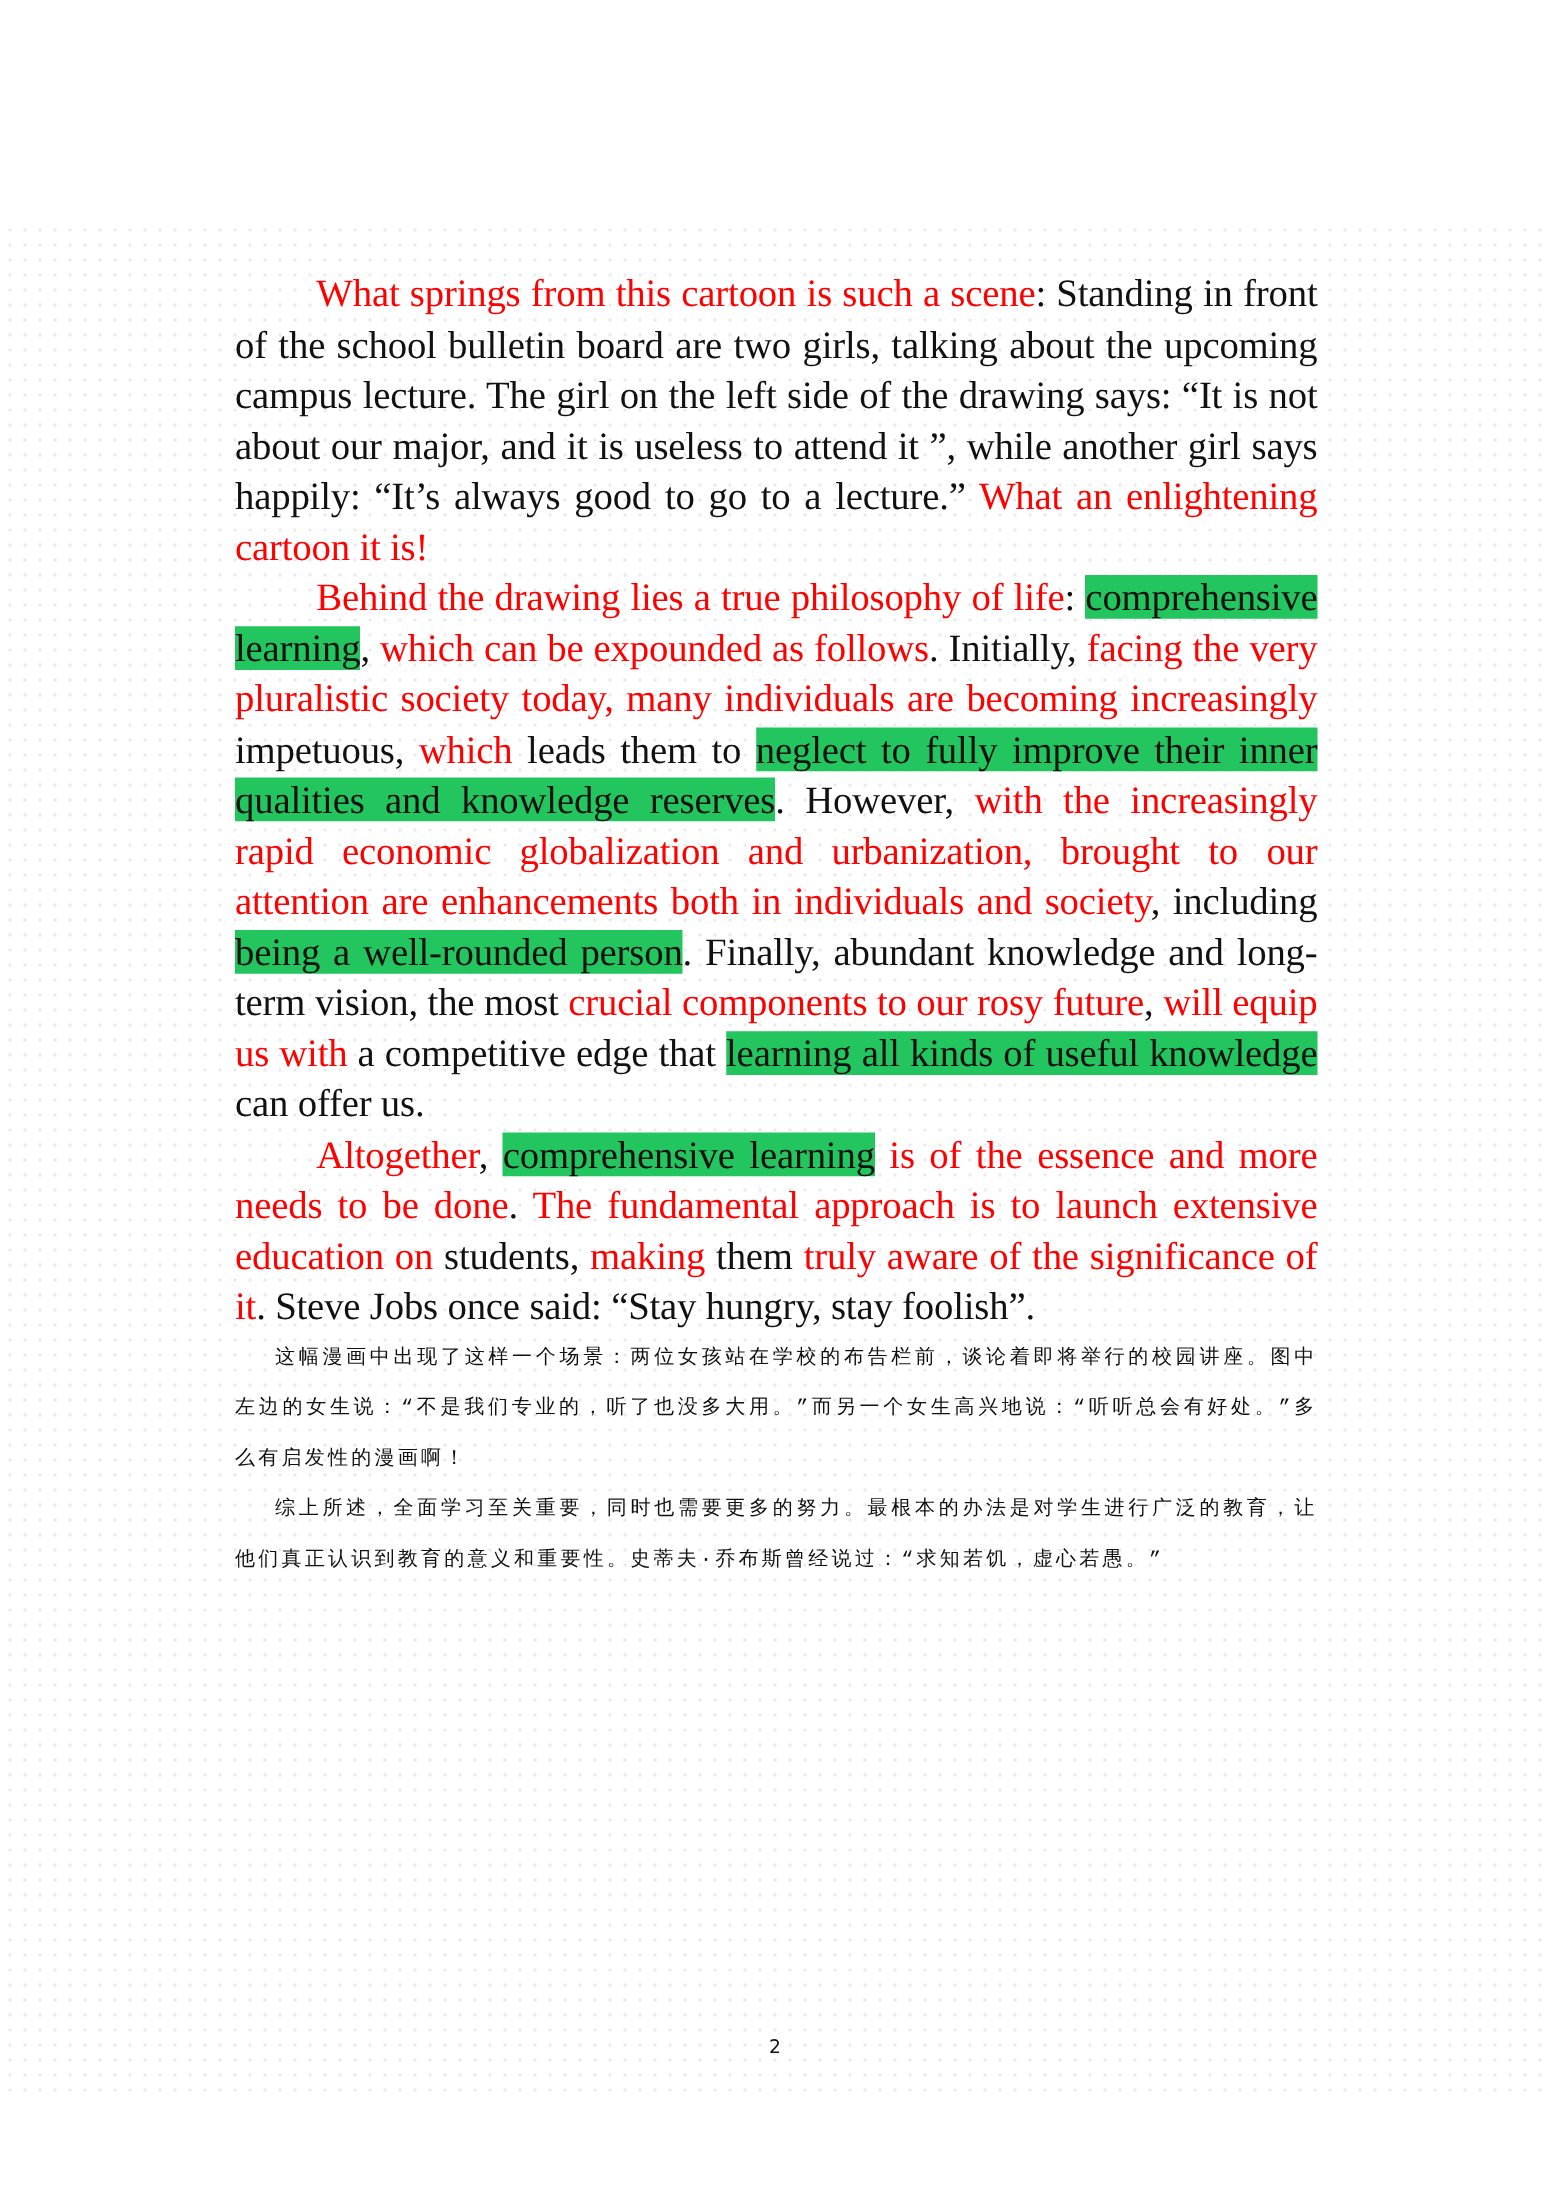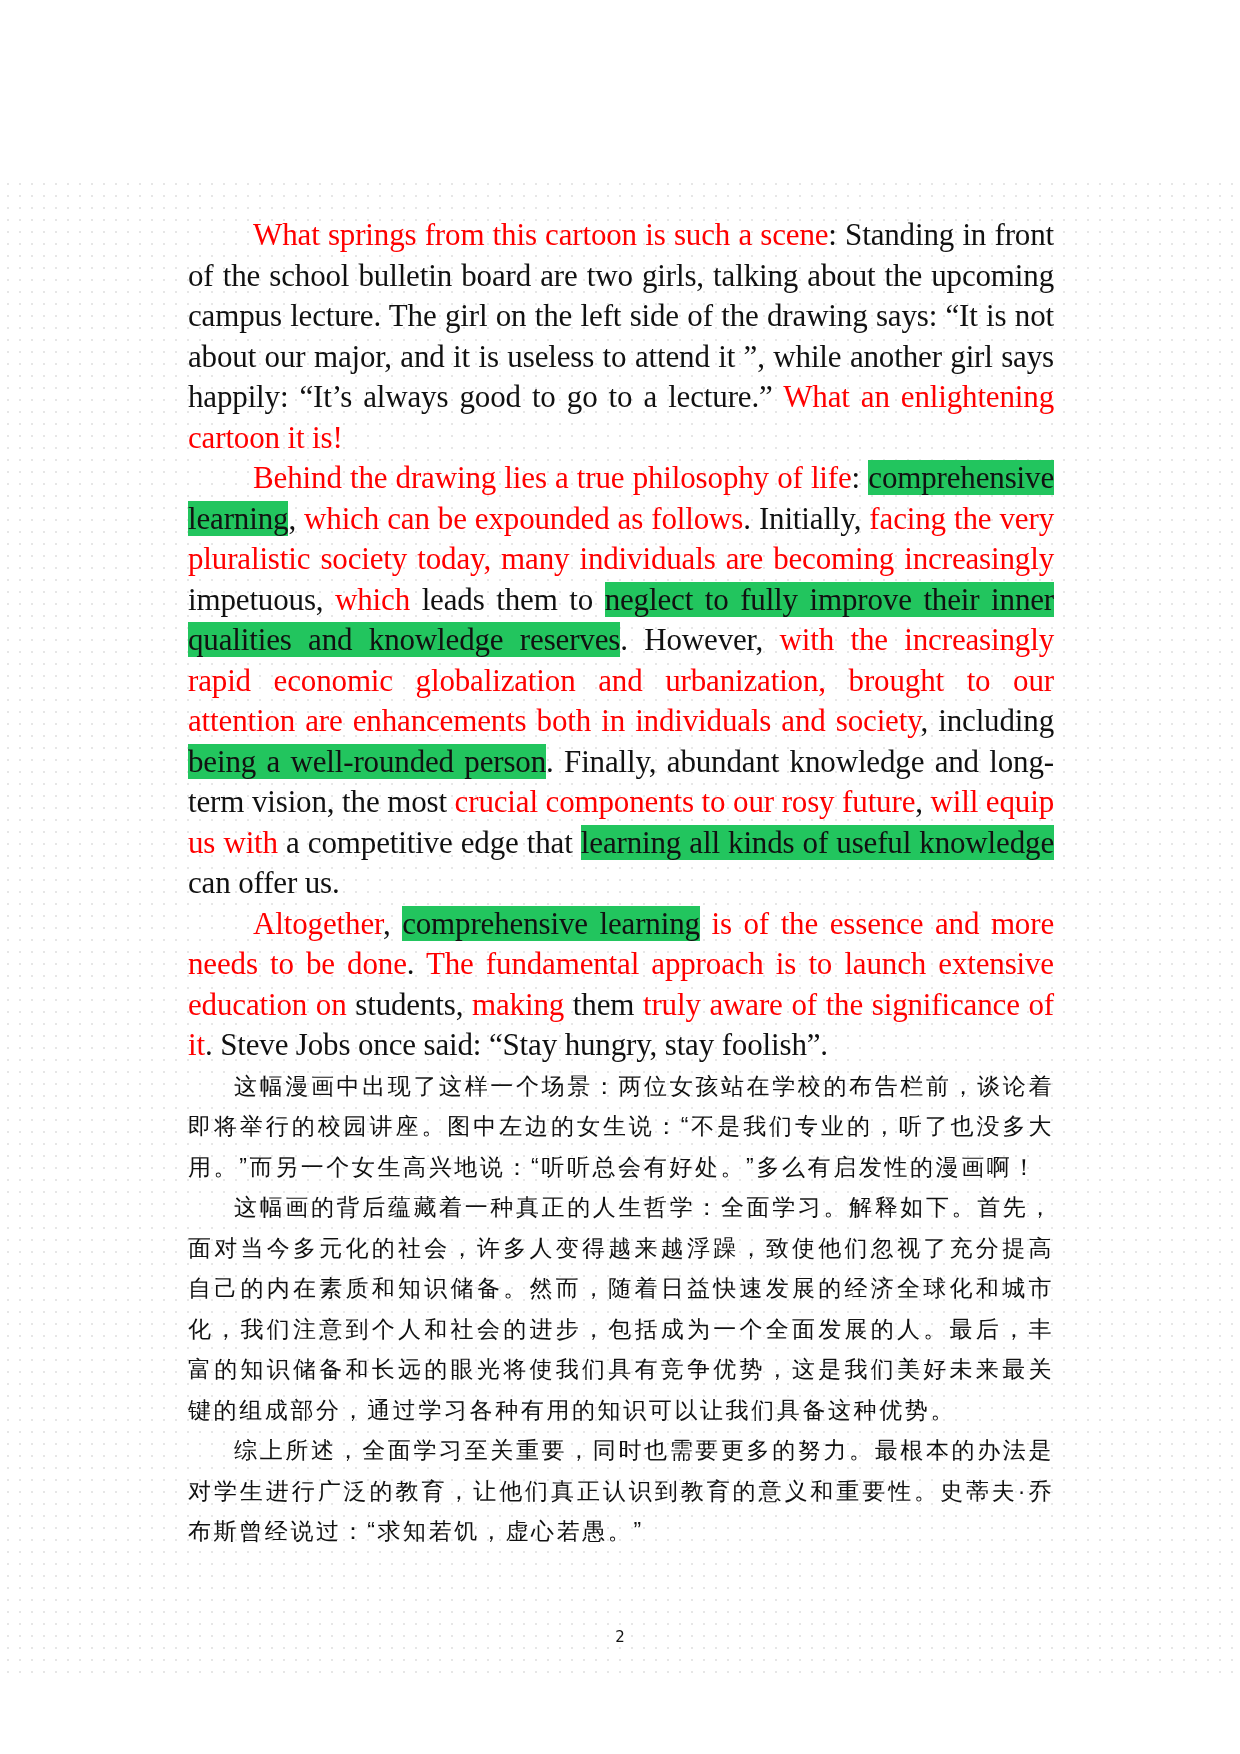--- a/index.html
+++ b/index.html
@@ -29,22 +29,22 @@
     font-family: "Liberation Serif", serif;
     font-size: 31px;
     line-height: 40.5px;
     color: #111111;
     text-align: justify;
     text-indent: 2.1em;
     margin: 0;
     letter-spacing: -0.15px;
   }
   .zh-para {
-    font-family: Liberation Sans, sans-serif;
-    font-size: 23px;
+    font-family: Liberation Mono, monospace;
+    font-size: 16px;
     line-height: 40.5px;
     color: #111111;
     text-align: justify;
     text-indent: 2em;
     margin: 0;
     letter-spacing: 2.6px;
   }
   .r { color: #ff0000; }
   .hl { background: #22c55e; }
   .page-number {
@@ -64,17 +64,16 @@
 
 <div class="page-body">
 
   <p class="en-para"><span class="r">What springs from this cartoon is such a scene</span><span>: Standing in front of the school bulletin board are two girls, talking about the upcoming campus lecture. The girl on the left side of the drawing says: “It is not about our major, and it is useless to attend it ”, while another girl says happily: “It’s always good to go to a lecture.” </span><span class="r">What an enlightening cartoon it is!</span></p>
 
   <p class="en-para"><span class="r">Behind the drawing lies a true philosophy of life</span><span>: </span><span class="hl">comprehensive learning</span><span>, </span><span class="r">which can be expounded as follows</span><span>. Initially, </span><span class="r">facing the very pluralistic society today, many individuals are becoming increasingly</span><span> impetuous, </span><span class="r">which</span><span> leads them to </span><span class="hl">neglect to fully improve their inner qualities and knowledge reserves</span><span>. However, </span><span class="r">with the increasingly rapid economic globalization and urbanization, brought to our attention are enhancements both in individuals and society</span><span>, including </span><span class="hl">being a well-rounded person</span><span>. Finally, abundant knowledge and long-term vision, the most </span><span class="r">crucial components to our rosy future</span><span>, </span><span class="r">will equip us with</span><span> a competitive edge that </span><span class="hl">learning all kinds of useful knowledge</span><span> can offer us.</span></p>
 
   <p class="en-para"><span class="r">Altogether</span><span>, </span><span class="hl">comprehensive learning</span><span class="r"> is of the essence and more needs to be done</span><span>. </span><span class="r">The fundamental approach is to launch extensive education on</span><span> students, </span><span class="r">making</span><span> them </span><span class="r">truly aware of the significance of it</span><span>. Steve Jobs once said: “Stay hungry, stay foolish”.</span></p>
 
   <p class="zh-para">这幅漫画中出现了这样一个场景：两位女孩站在学校的布告栏前，谈论着即将举行的校园讲座。图中左边的女生说：“不是我们专业的，听了也没多大用。”而另一个女生高兴地说：“听听总会有好处。”多么有启发性的漫画啊！</p>
-  <p class="zh-para">这幅画的背后蕴藏着一种真正的人生哲学：全面学习。解释如下。首先，面对当今多元化的社会，许多人变得越来越浮躁，致使他们忽视了充分提高自己的内在素质和知识储备。然而，随着日益快速发展的经济全球化和城市化，我们注意到个人和社会的进步，包括成为一个全面发展的人。最后，丰富的知识储备和长远的眼光将使我们具有竞争优势，这是我们美好未来最关键的组成部分，通过学习各种有用的知识可以让我们具备这种优势。</p>
   <p class="zh-para">综上所述，全面学习至关重要，同时也需要更多的努力。最根本的办法是对学生进行广泛的教育，让他们真正认识到教育的意义和重要性。史蒂夫·乔布斯曾经说过：“求知若饥，虚心若愚。”</p>
 </div>
 
 <div class="page-number">2</div>
 
 </body></html>

